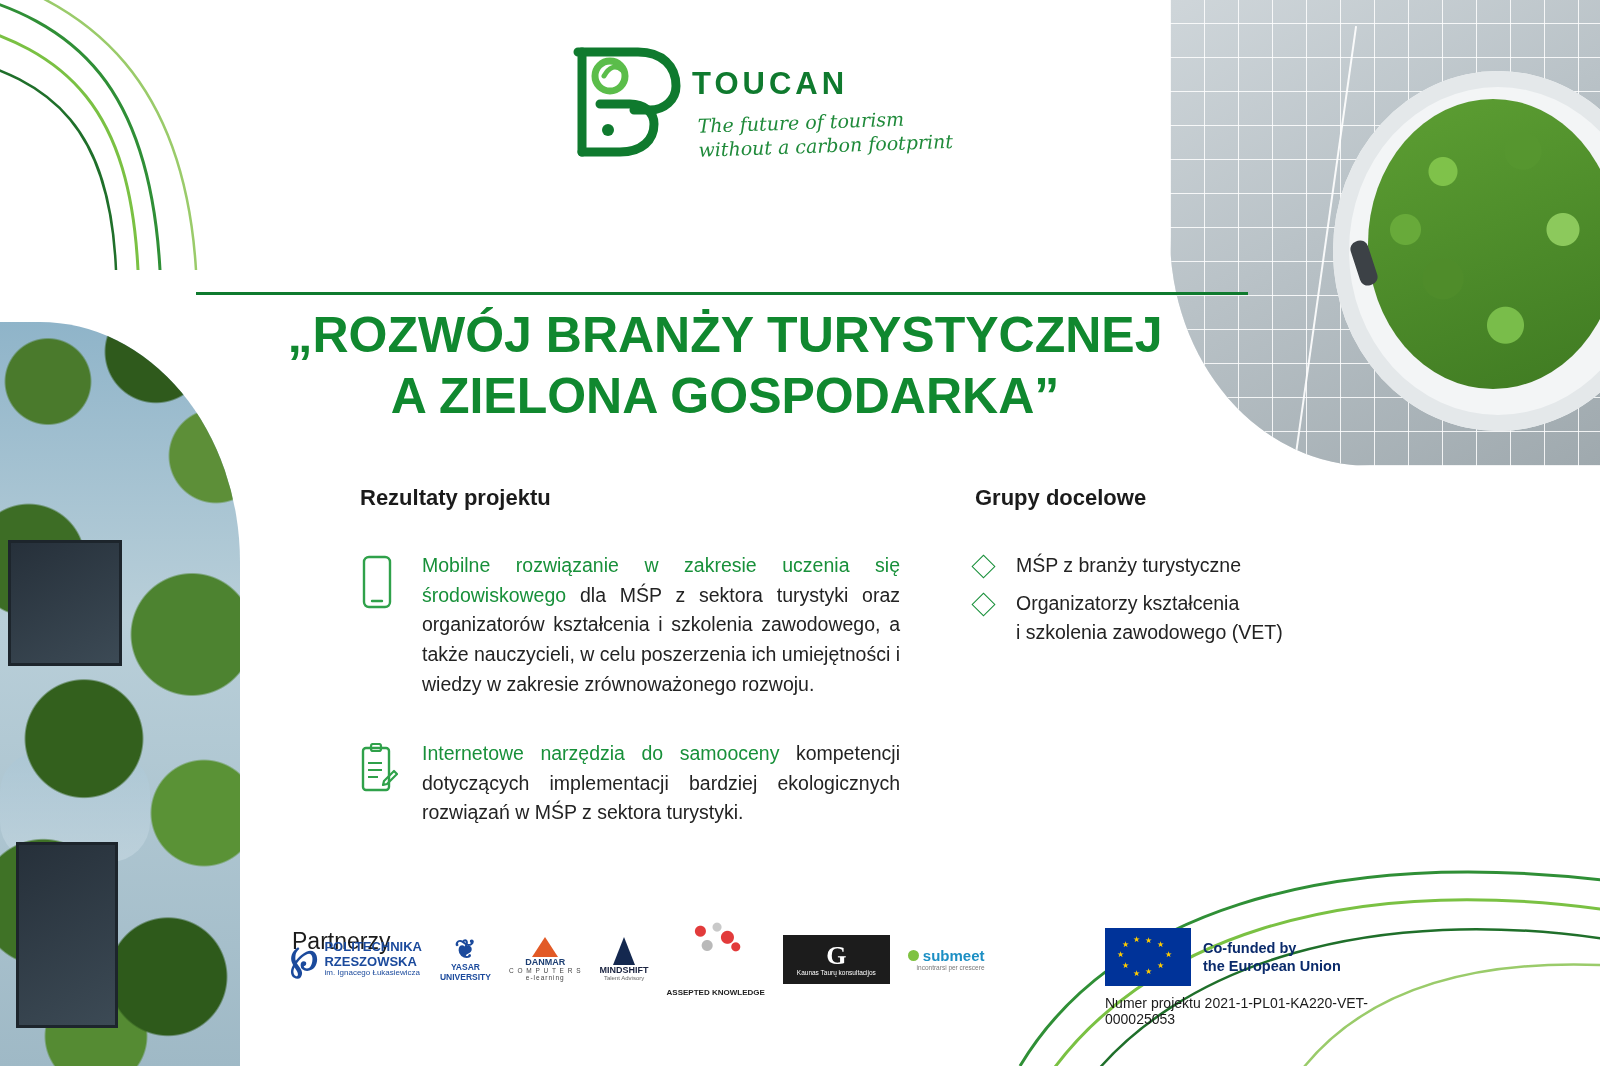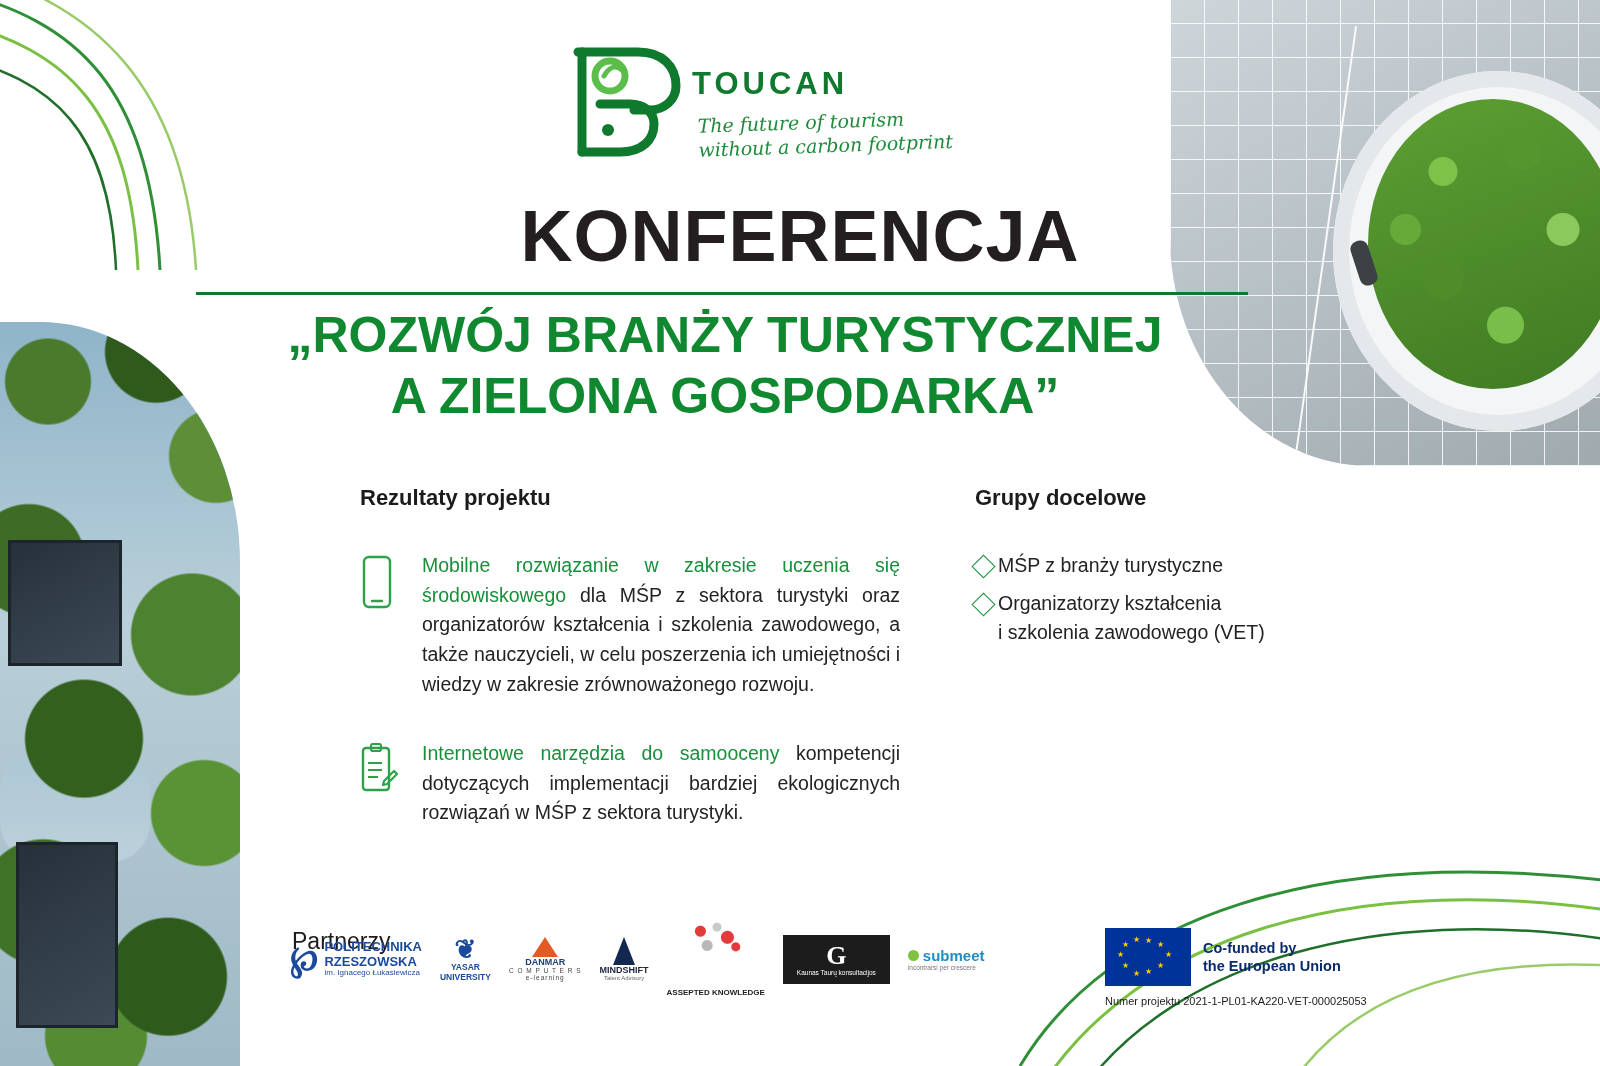--- a/index.html
+++ b/index.html
@@ -228,21 +228,21 @@
     line-height: 1.52;
     color: #232323;
     text-align: justify;
   }
   .result-text .hl {
     color: #18903a;
   }
   .target-list { list-style: none; margin: 0; padding: 0; }
   .target-list li {
     display: flex;
-    gap: 6px;
+    gap: 24px;
     align-items: flex-start;
     margin-bottom: 10px;
     font-size: 19.5px;
     line-height: 1.45;
     color: #232323;
     white-space: nowrap;
   }
   .diamond {
     flex: 0 0 auto;
     width: 15px; height: 15px;
@@ -290,21 +290,21 @@
     width: 52px; height: 34px;
     background:
       radial-gradient(circle at 20% 30%, #e23b3b 0 5px, rgba(0,0,0,0) 6px),
       radial-gradient(circle at 52% 18%, #c9c9c9 0 4px, rgba(0,0,0,0) 5px),
       radial-gradient(circle at 72% 48%, #e23b3b 0 6px, rgba(0,0,0,0) 7px),
       radial-gradient(circle at 33% 72%, #b9b9b9 0 5px, rgba(0,0,0,0) 6px),
       radial-gradient(circle at 88% 76%, #e23b3b 0 4px, rgba(0,0,0,0) 5px);
   }
   .p-kaunas { background:#1c1c1c; color:#fff; padding:8px 14px; display:flex; flex-direction:column; align-items:center; font-size:6.5px;}
   .p-kaunas .g { font-size:26px; font-weight:700; line-height:1; font-family:"Liberation Serif", serif;}
-  .p-submeet { display:flex; flex-direction:column; align-items:flex-start; color:#1c8fc4; font-weight:700; font-size:15px;}
+  .p-submeet { display:flex; flex-direction:column; align-items:flex-end; color:#1c8fc4; font-weight:700; font-size:15px;}
   .p-submeet .sub { font-size:6.5px; font-weight:400; color:#777; }
   .p-submeet .row { display:flex; align-items:center; gap:4px; }
   .p-submeet .dot { width:11px;height:11px;border-radius:50%;background:#7fc241;}
 
   
   #eu-block {
     position: absolute;
     left: 1105px;
     top: 928px;
     width: 330px;
@@ -317,21 +317,21 @@
   }
   #eu-flag .stars {
     position: absolute; inset: 0;
     color: #ffcc00;
     font-size: 8px;
   }
   #eu-flag .stars span { position: absolute; }
   #eu-text { font-size: 14.5px; font-weight: 700; line-height: 1.25; color: #0a2a6b; }
   #eu-project-no {
     margin-top: 9px;
-    font-size: 11px;
+    font-size: 14px;
     color: #1b1b1b;
   }
 </style>
 </head>
 <body>
 
 <div id="poster">
 
   <svg class="decor" id="decor-top-left" viewBox="0 0 420 300">
     <path d="M-10 10 C 120 40, 190 110, 200 290" fill="none" stroke="#2f8f36" stroke-width="3"></path>
@@ -368,21 +368,20 @@
       <path d="M22 12 V112" fill="none" stroke="#0f7a2e" stroke-width="9" stroke-linecap="round"></path>
       <path d="M22 112 H60 C82 112 94 100 94 84 C94 72 84 64 70 64 H40" fill="none" stroke="#0f7a2e" stroke-width="9" stroke-linecap="round"></path>
       <circle cx="50" cy="36" r="15" fill="none" stroke="#5bbd4a" stroke-width="7"></circle>
       <path d="M44 36 q8 -14 18 -6" fill="none" stroke="#5bbd4a" stroke-width="5" stroke-linecap="round"></path>
       <circle cx="48" cy="90" r="6" fill="#0f7a2e"></circle>
     </svg>
     <div id="logo-wordmark">TOUCAN</div>
     <div id="logo-tagline">The future of tourism without a carbon footprint</div>
   </div>
 
-  <div id="title-main">KONFERENCJA</div>
   <div id="title-rule"></div>
   <div id="title-sub">
     <div>„ROZWÓJ BRANŻY TURYSTYCZNEJ</div>
     <div>A ZIELONA GOSPODARKA”</div>
   </div>
 
   <div id="col-results">
     <div class="col-heading">Rezultaty projektu</div>
 
     <div class="result-item">

